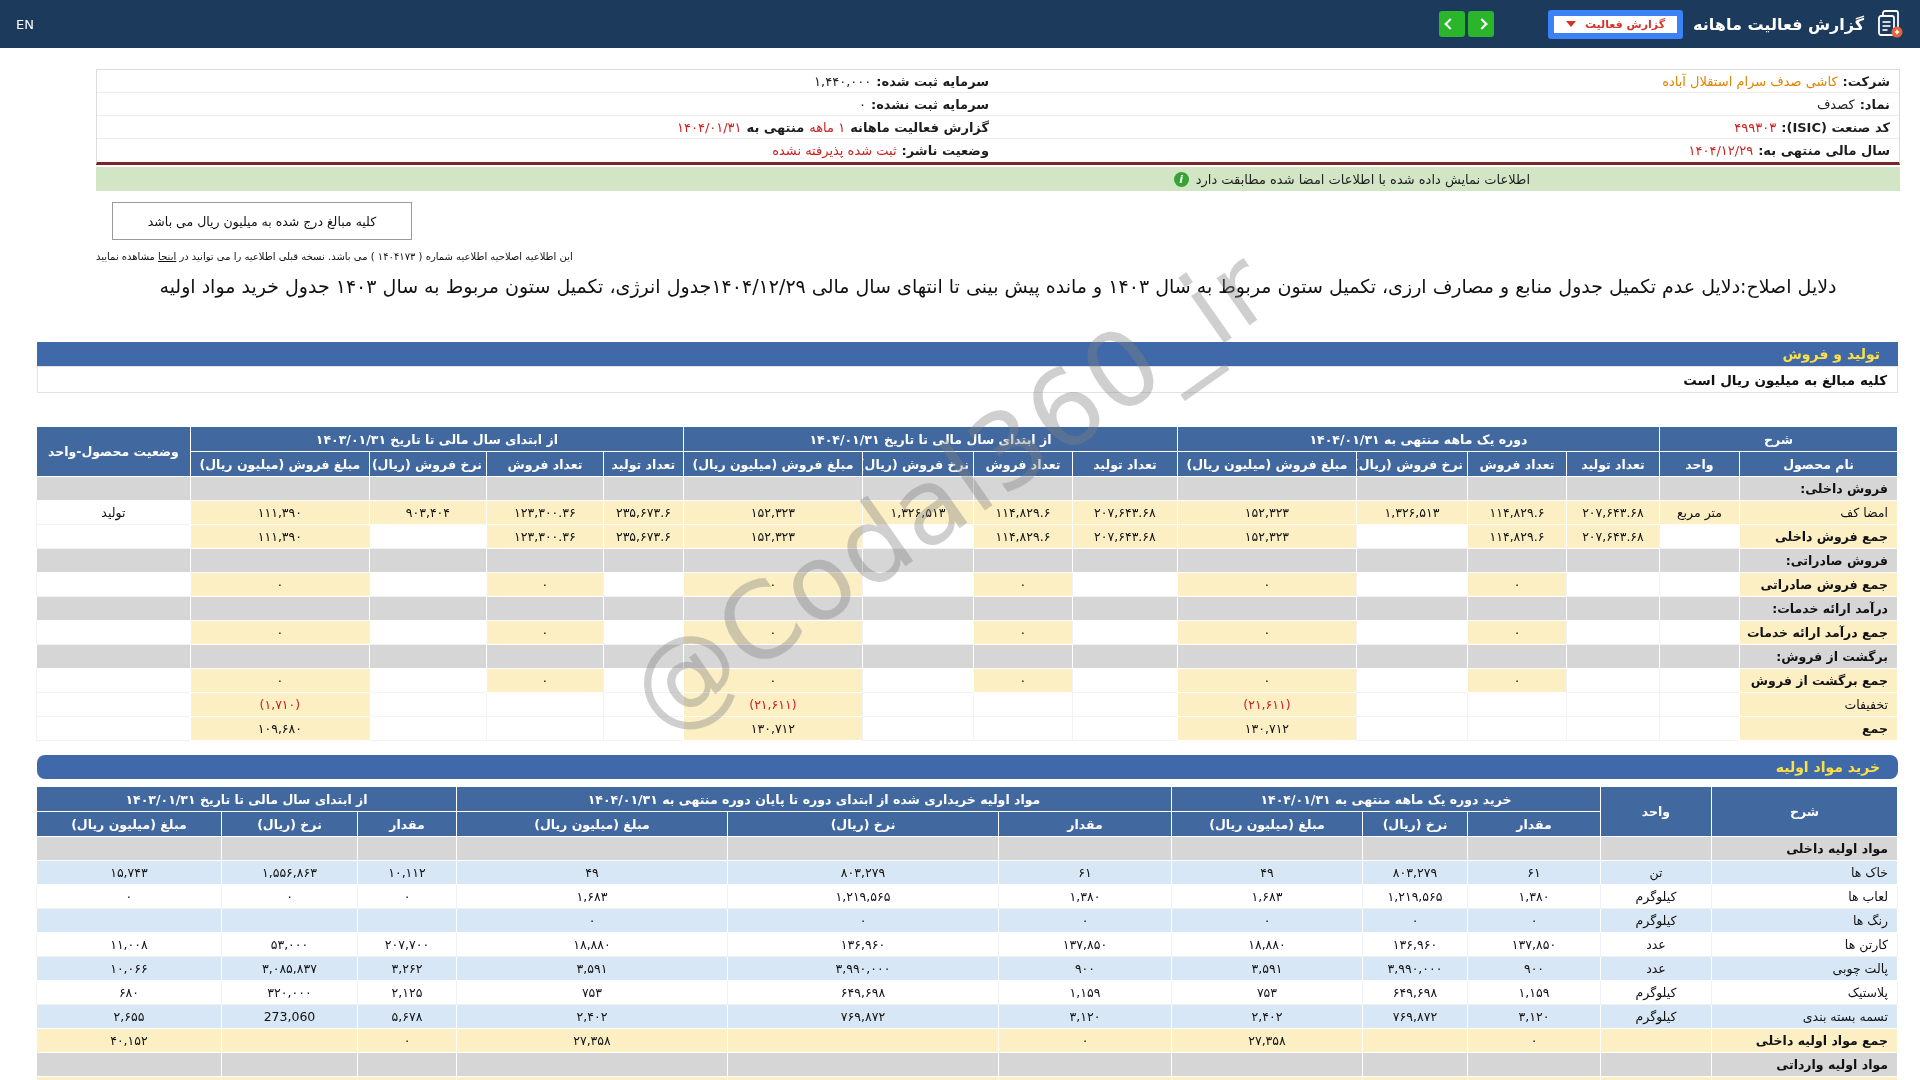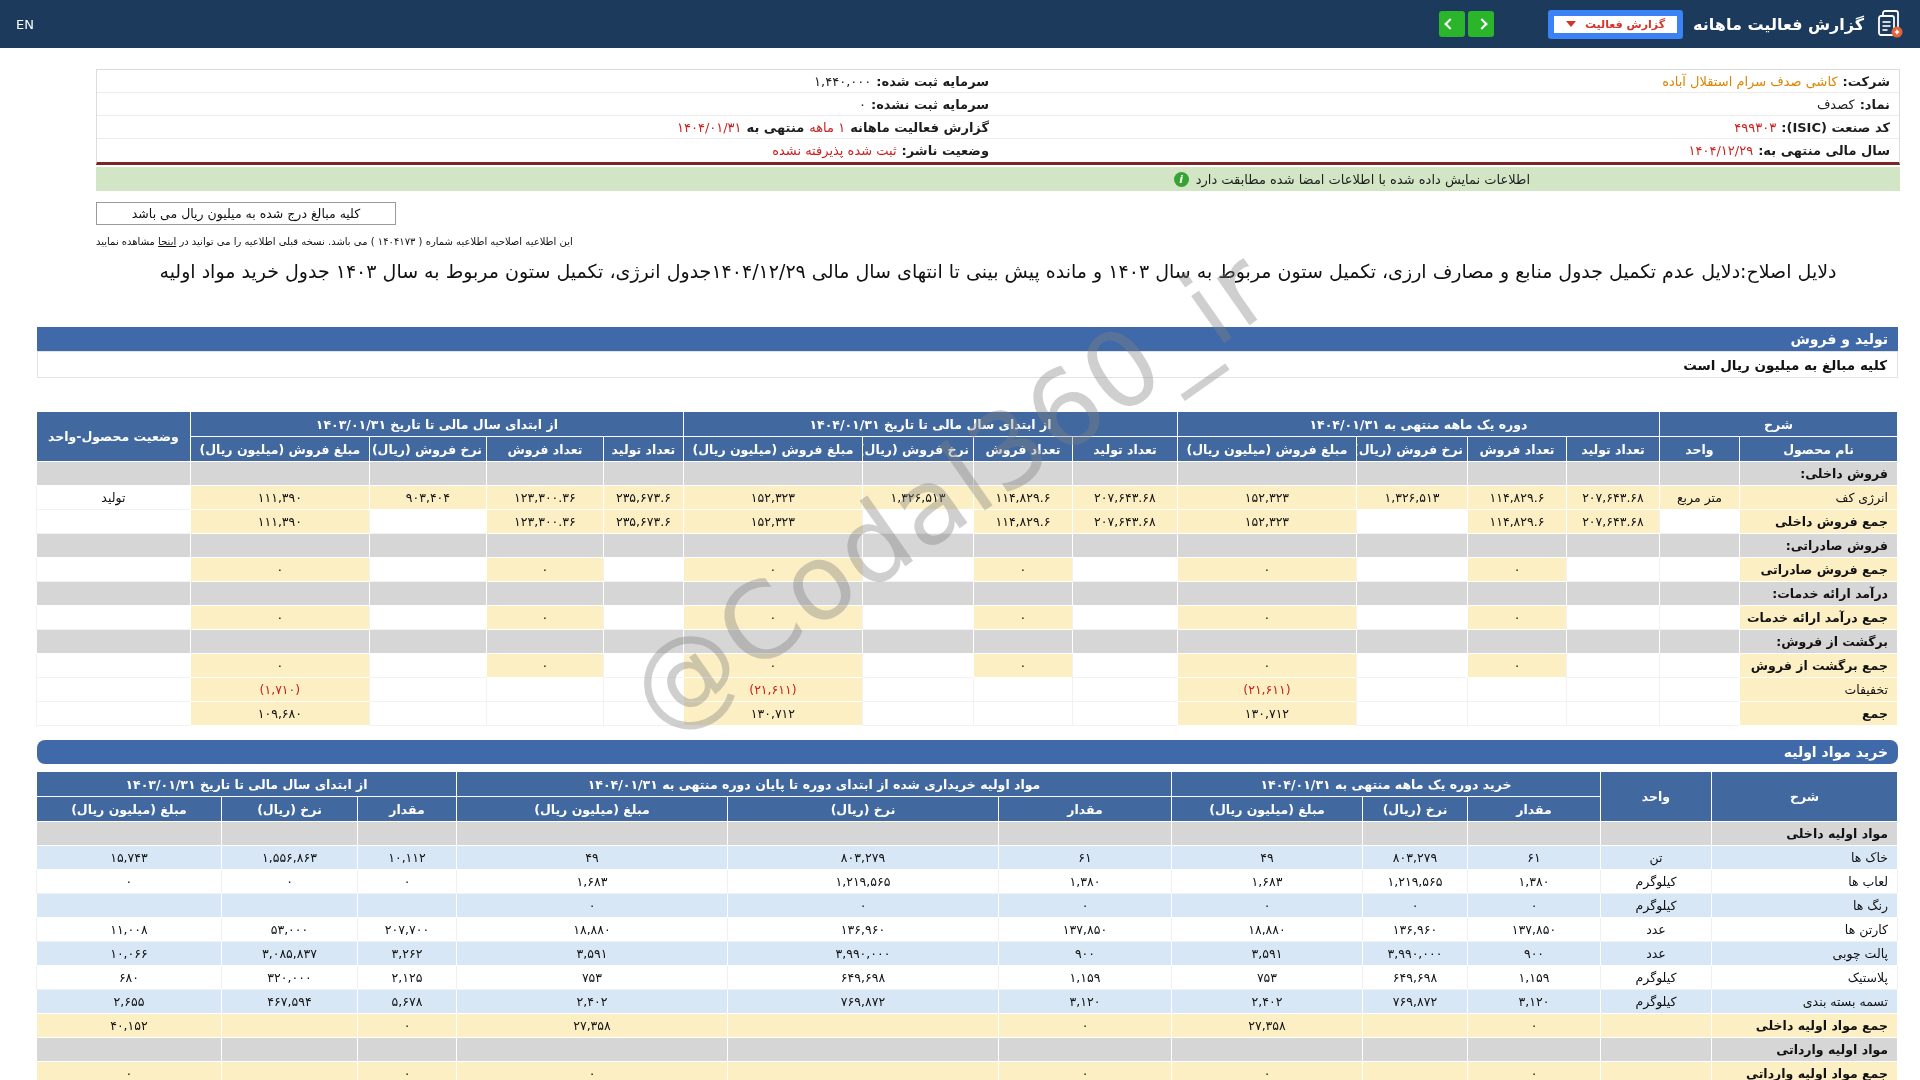--- a/index.html
+++ b/index.html
@@ -38,30 +38,30 @@
 
   
   .banner{margin-top:2px;height:24px;background:#d2e6c6;display:flex;align-items:center;}
   .banner-inner{display:flex;align-items:center;gap:7px;margin-right:370px;
     font-size:13px;color:#1e1e1e;}
   .info-icon{width:15px;height:15px;border-radius:50%;background:#35a435;color:#fff;
     font-size:11px;font-weight:bold;font-style:italic;display:flex;align-items:center;
     justify-content:center;flex:0 0 15px;}
 
   
-  .amount-box{width:300px;height:23px;border:1px solid #9a9a9a;margin:11px auto 0 0;
+  .amount-box{width:300px;height:38px;border:1px solid #9a9a9a;margin:11px auto 0 16px;
     display:flex;align-items:center;justify-content:center;font-size:12.5px;color:#111;}
   .notice1{margin-top:11px;text-align:left;font-size:10px;color:#111;}
   .notice1 .link{color:#111;text-decoration:underline;cursor:pointer;}
   .notice2{margin-top:13px;text-align:center;font-size:19px;color:#111;}
 
   
   .main{margin:45px 22px 0 37px;}
-  .section-bar{height:24px;background:#3f69a8;color:#ffffff;font-weight:bold;
-    font-size:14px;line-height:24px;padding:0 10px;}
+  .section-bar{height:24px;background:#3f69a8;color:#fde047;font-weight:bold;
+    font-size:14px;line-height:24px;padding:0 18px;}
   .table-note{height:27px;line-height:26px;border:1px solid #e2e2e2;font-weight:bold;
     font-size:13.5px;padding:0 10px;margin-bottom:33px;background:#fff;color:#111;}
   .bar2{margin-top:14px;border-radius:8px;}
   table.data-table{width:100%;border-collapse:collapse;table-layout:fixed;margin-top:7px;}
   .data-table th{background:#41689f;color:#fff;font-size:12.5px;font-weight:bold;
     height:25px;border:1px solid #fff;padding:0 4px;overflow:hidden;white-space:nowrap;}
   .data-table td{height:24px;border:1px solid #fff;font-size:12.5px;color:#111;
     text-align:center;padding:0 4px;overflow:hidden;white-space:nowrap;}
   .data-table td.name{text-align:right;padding:0 9px;}
   .data-table td.sec{background:#d6d6d6;}
@@ -233,21 +233,21 @@
           <td class="sec"></td>
           <td class="sec"></td>
           <td class="sec"></td>
           <td class="sec"></td>
           <td class="sec"></td>
           <td class="sec"></td>
           <td class="sec"></td>
           <td class="sec"></td>
         </tr>
         <tr class="row-data">
-          <td class="name">انرژی کف</td>
+          <td class="name">امضا کف</td>
           <td class="unit filled">متر مربع</td>
           <td class="num filled">۲۰۷,۶۴۳.۶۸</td>
           <td class="num filled">۱۱۴,۸۲۹.۶</td>
           <td class="num filled">۱,۳۲۶,۵۱۳</td>
           <td class="num filled">۱۵۲,۳۲۳</td>
           <td class="num filled">۲۰۷,۶۴۳.۶۸</td>
           <td class="num filled">۱۱۴,۸۲۹.۶</td>
           <td class="num filled">۱,۳۲۶,۵۱۳</td>
           <td class="num filled">۱۵۲,۳۲۳</td>
           <td class="num filled">۲۳۵,۶۷۳.۶</td>
@@ -543,21 +543,21 @@
         <tr class="row-data alt-a">
           <td class="name">تسمه بسته بندی</td>
           <td class="unit filled">کیلوگرم</td>
           <td class="num filled">۳,۱۲۰</td>
           <td class="num filled">۷۶۹,۸۷۲</td>
           <td class="num filled">۲,۴۰۲</td>
           <td class="num filled">۳,۱۲۰</td>
           <td class="num filled">۷۶۹,۸۷۲</td>
           <td class="num filled">۲,۴۰۲</td>
           <td class="num filled">۵,۶۷۸</td>
-          <td class="num filled">۴۶۷,۵۹۴</td>
+          <td class="num filled">273,060</td>
           <td class="num filled">۲,۶۵۵</td>
         </tr>
         <tr class="row-sum">
           <td class="name bold">جمع مواد اولیه داخلی</td>
           <td class="unit empty"></td>
           <td class="num filled">۰</td>
           <td class="num empty"></td>
           <td class="num filled">۲۷,۳۵۸</td>
           <td class="num filled">۰</td>
           <td class="num empty"></td>

